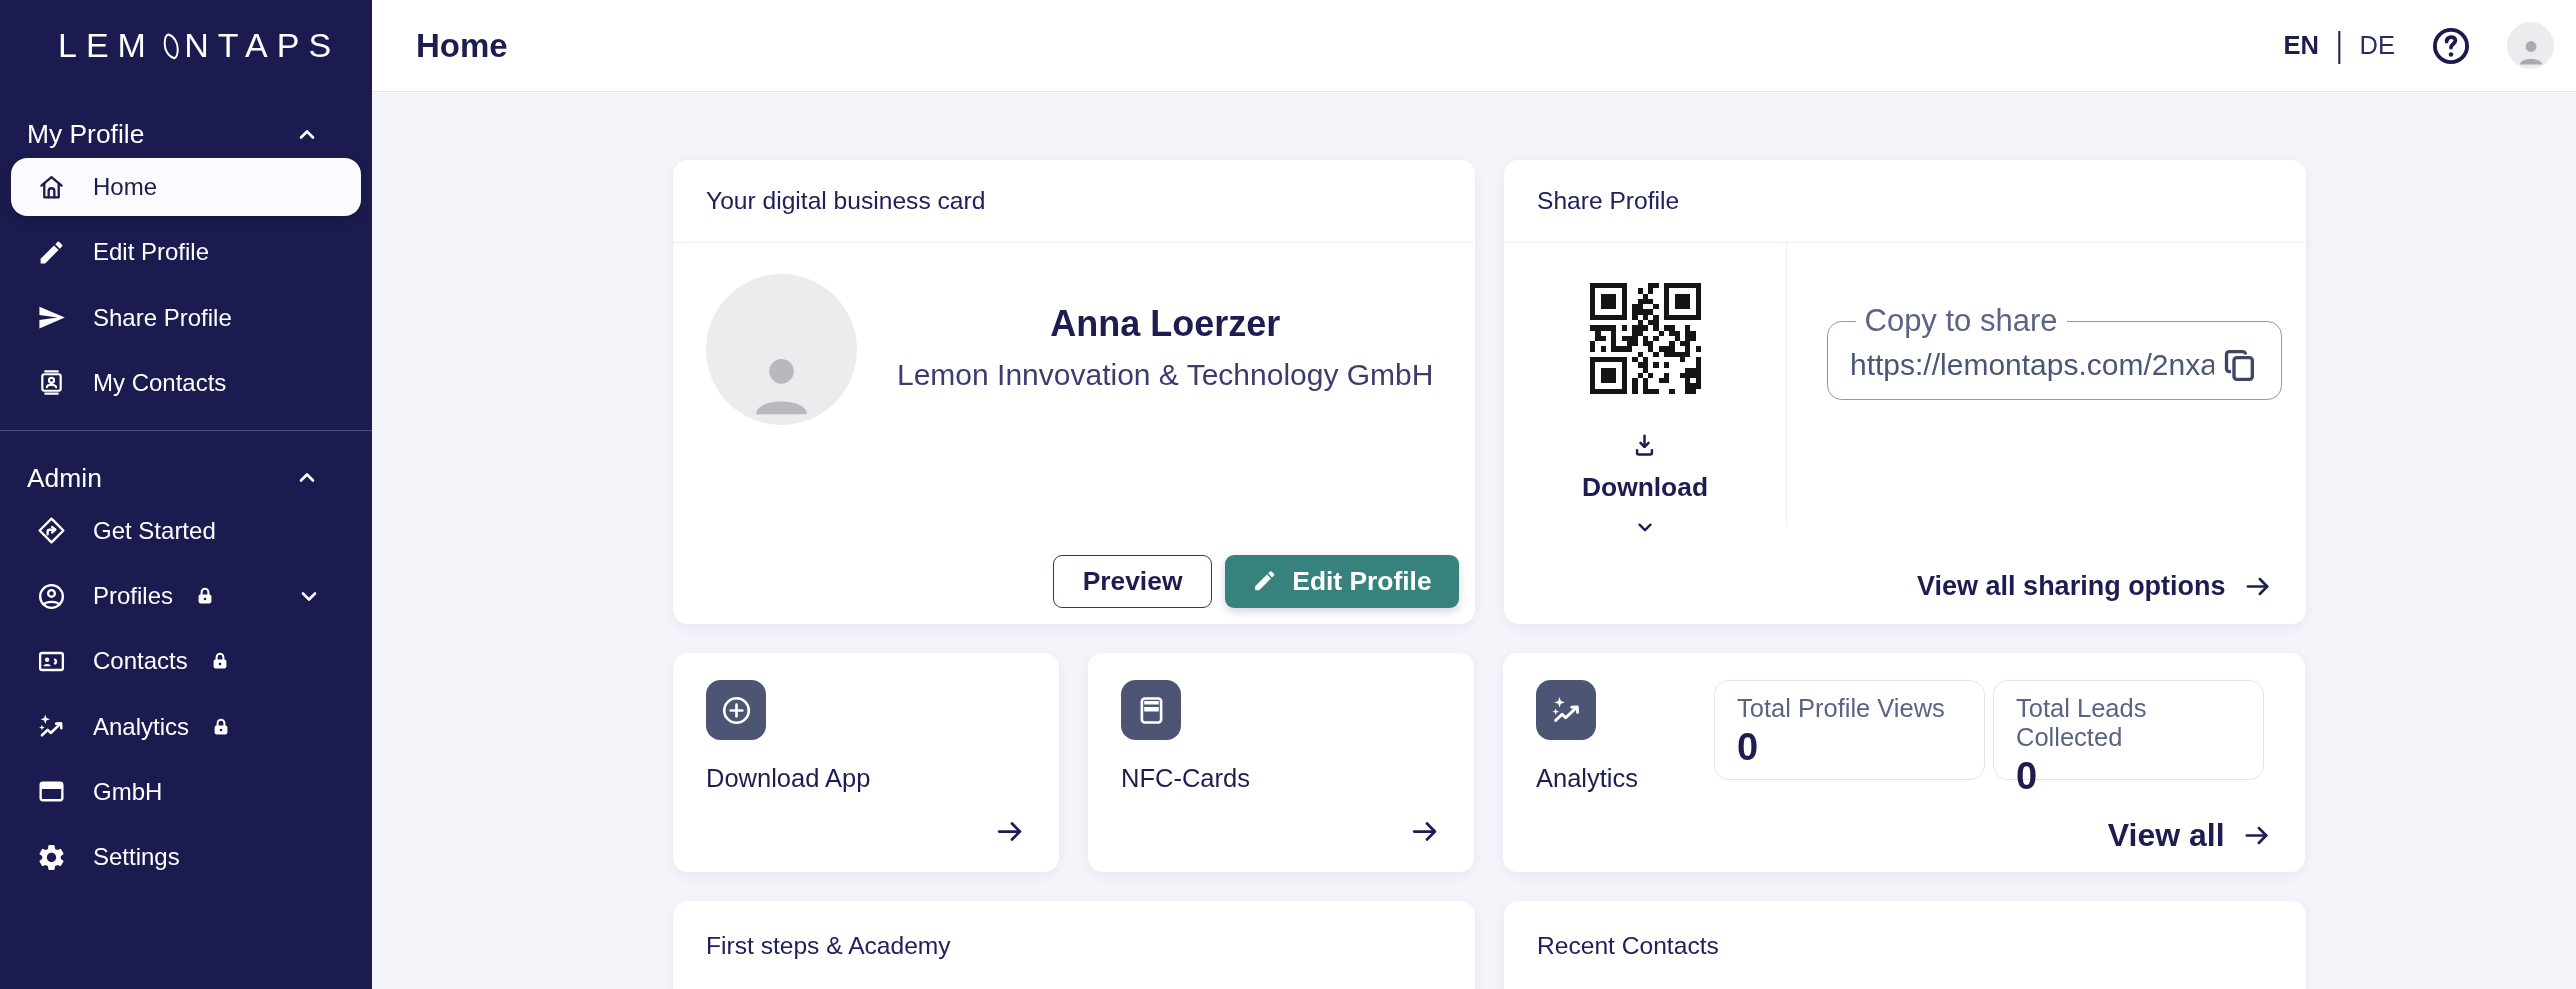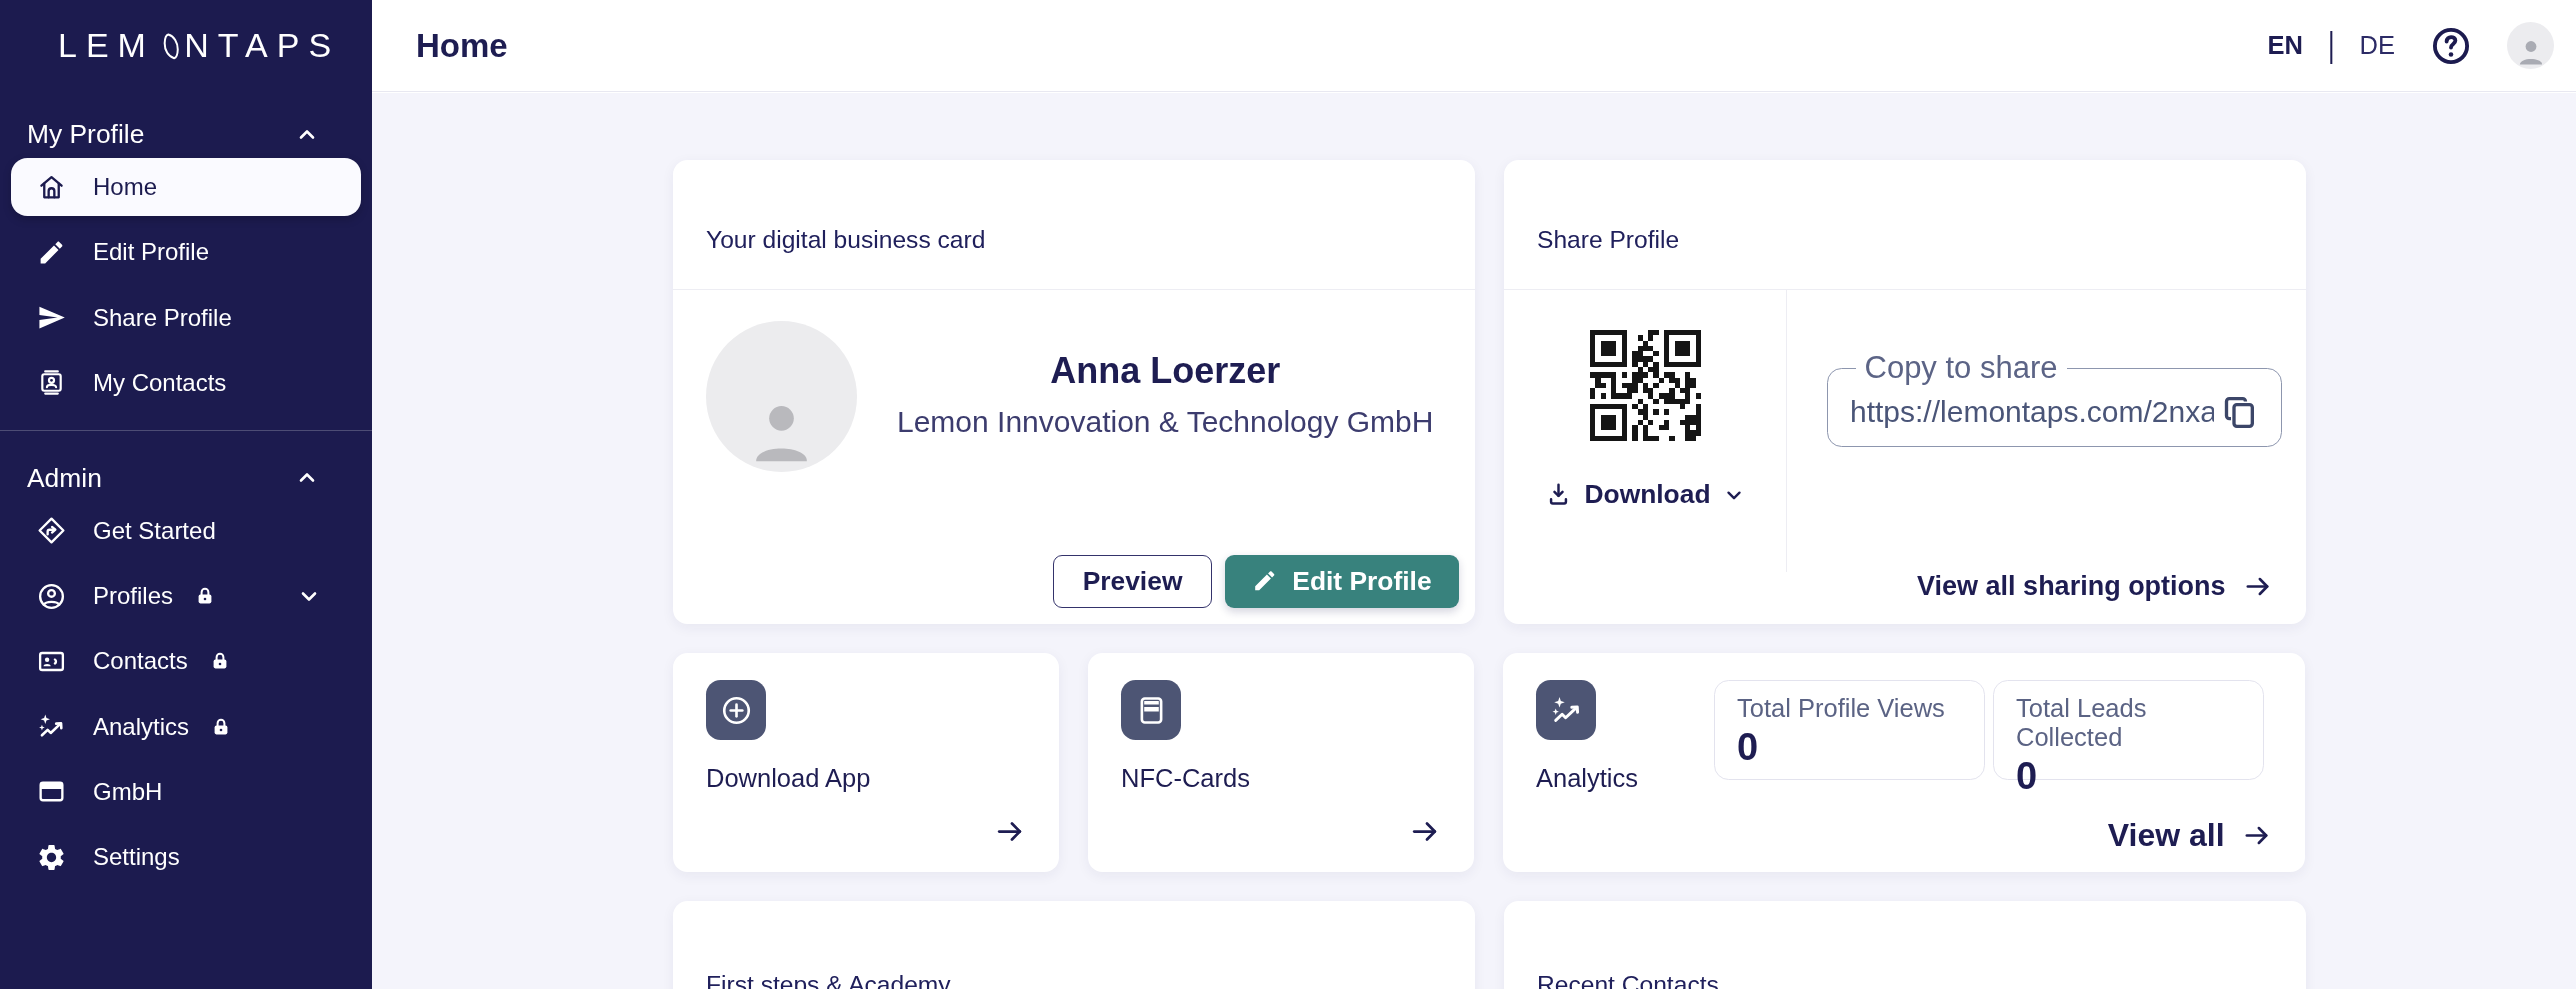--- a/index.html
+++ b/index.html
@@ -36,21 +36,21 @@
   .nav-item .row-chevron{margin-left:auto;margin-right:40px;display:inline-flex;}
   .nav-divider{height:0.9px;background:rgba(255,255,255,.22);margin:18px 0 24px 0;}
 
   
   .topbar{
     position:absolute;left:372px;right:0;top:0;height:91px;background:#fff;
     border-bottom:1.8px solid #e8e8f1;display:flex;align-items:center;
   }
   .topbar-title{margin-left:44px;font-size:33px;font-weight:600;color:#1e1d52;}
   .topbar-right{margin-left:auto;display:flex;align-items:center;gap:35px;padding-right:22px;}
-  .lang{display:flex;align-items:flex-end;gap:25px;font-size:25.5px;color:#1e1d52;}
+  .lang{display:flex;align-items:flex-end;gap:17px;font-size:25.5px;color:#1e1d52;}
   .lang .en{font-weight:700;}
   .lang .sep{font-weight:400;color:#1e1d52;transform:scaleY(1.4);}
   .lang .de{font-weight:400;color:#2c2b66;}
   .help-btn{display:flex;align-items:center;justify-content:center;cursor:pointer;}
   .avatar-sm{
     width:47px;height:47px;border-radius:50%;background:#ececef;
     display:flex;align-items:flex-end;justify-content:center;overflow:hidden;cursor:pointer;
   }
 
   
@@ -61,23 +61,22 @@
   .content{width:1632px;margin:67px 0 0 301px;}
   .row{display:grid;grid-column-gap:29px;margin-bottom:29px;}
   .row1{grid-template-columns:802px 802px;height:464px;}
   .row2{grid-template-columns:386px 386px 802px;height:219px;}
   .row3{grid-template-columns:802px 802px;height:200px;}
   .card{
     background:#fff;border-radius:14.6px;position:relative;
     box-shadow:0 3.6px 12.8px rgba(30,29,82,.06);display:flex;flex-direction:column;overflow:hidden;
   }
   .card-header{
-    height:66px;flex:0 0 auto;display:flex;align-items:center;padding:16px 33px;
+    height:66px;flex:0 0 auto;display:flex;align-items:center;padding:8px 33px;
     border-bottom:1.8px solid #ededf3;
-    margin-top:31px;
   }
   .row3 .card-header{height:73px;}
   .card-title{font-size:24.6px;font-weight:500;color:#20205c;}
 
   
   .bc-body{flex:1;display:flex;align-items:flex-start;padding:31px 33px;position:relative;}
   .avatar-lg{
     width:151px;height:151px;border-radius:50%;background:#ececee;flex:0 0 auto;
     display:flex;align-items:flex-end;justify-content:center;overflow:hidden;
   }
@@ -94,21 +93,21 @@
   .btn-teal{background:#38827d;border:none;color:#fff;padding:0 27px;gap:14.6px;box-shadow:0 3.6px 9px rgba(30,29,82,.18);}
 
   
   .share-body{flex:1;display:flex;}
   .share-left{
     width:283px;flex:0 0 auto;border-right:1.8px solid #ededf3;height:282px;
     display:flex;flex-direction:column;align-items:center;padding-top:40px;box-sizing:border-box;
   }
   .qr{width:111px;height:111px;}
   .qr svg{width:100%;height:100%;}
-  .download-row{margin-top:38px;display:flex;align-items:center;gap:12.8px;color:#1e1d52;cursor:pointer;}
+  .download-row{margin-top:38px;display:flex;align-items:center;gap:12.8px;color:#1e1d52;cursor:pointer;flex-direction:column;}
   .download-row .dl-label{font-size:26.4px;font-weight:700;}
   .share-right{flex:1;padding-left:40px;}
   .copy-fieldset{
     width:455px;box-sizing:border-box;margin:60px 0 0 0;border:1.8px solid #8d96ae;border-radius:14.6px;
     padding:5.5px 18px 14.6px 22px;
   }
   .copy-fieldset legend{font-size:31px;color:#5c6486;padding:0 9px;margin-left:5.5px;}
   .copy-inner{display:flex;align-items:center;}
   .copy-input{
     border:none;outline:none;background:transparent;font-size:30px;color:#4a5578;

